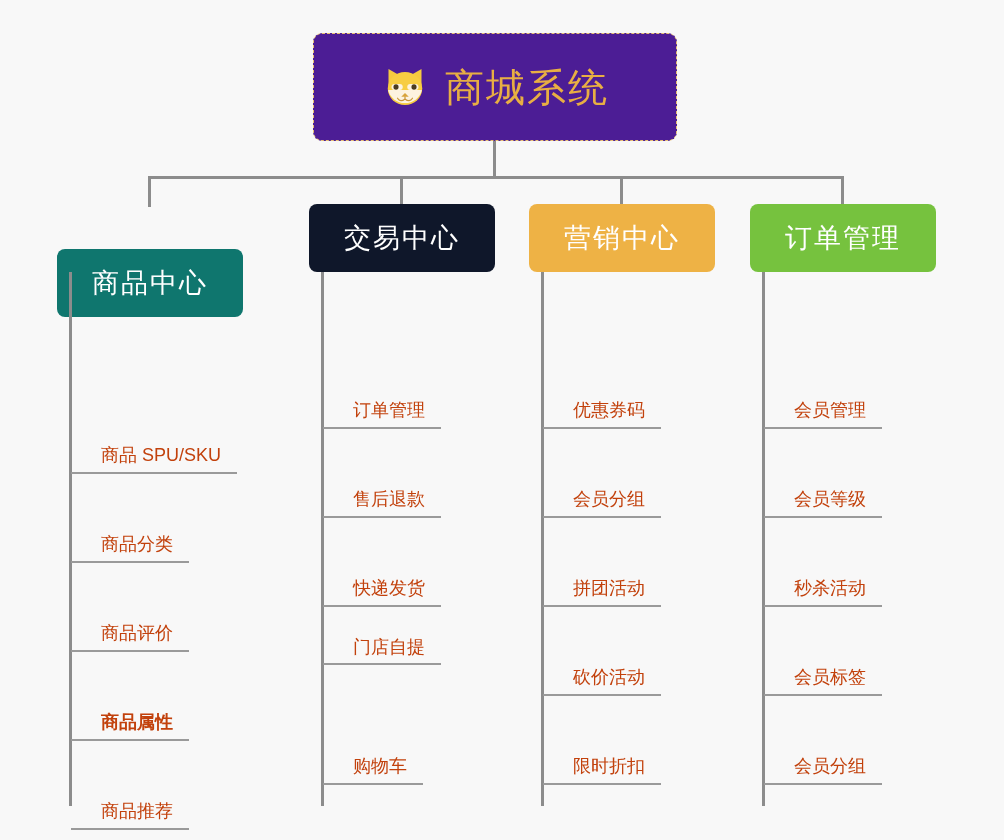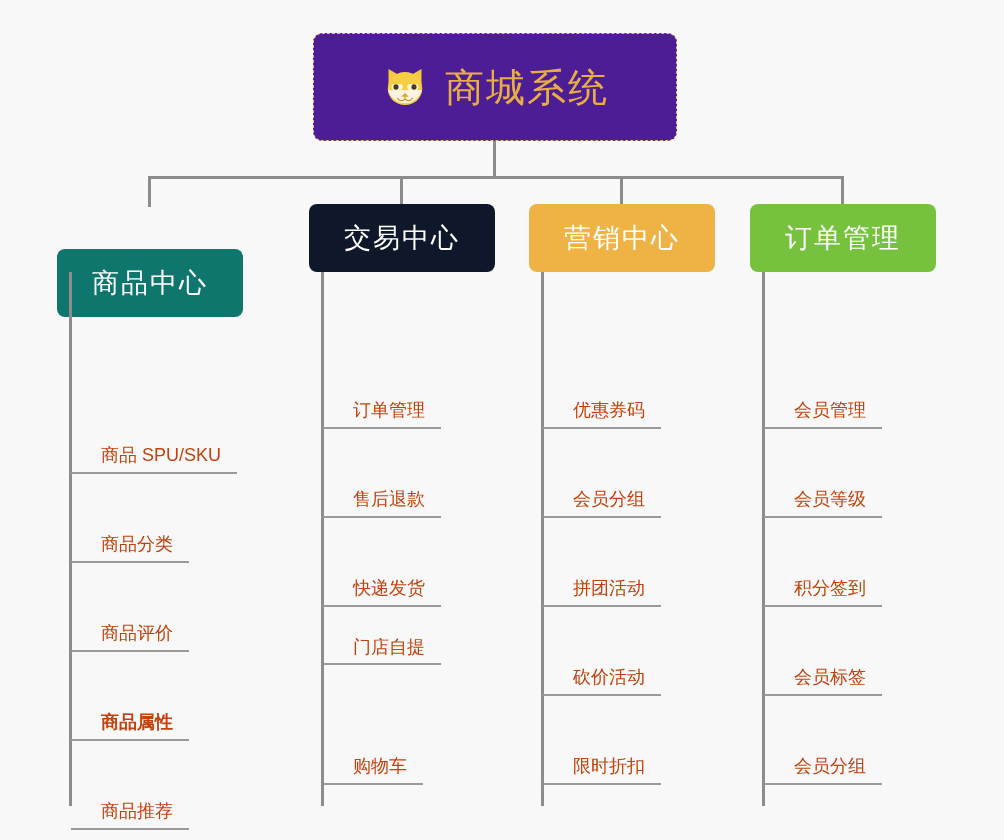--- a/index.html
+++ b/index.html
@@ -236,21 +236,21 @@
     </div>
     <div class="trunk" style="height:534px;"></div>
     <ul class="leaf-list">
       <li class="leaf" style="top:68px;">
         <span class="leaf-label">会员管理</span>
       </li>
       <li class="leaf" style="top:157px;">
         <span class="leaf-label">会员等级</span>
       </li>
       <li class="leaf" style="top:246px;">
-        <span class="leaf-label">积分签到</span>
+        <span class="leaf-label">秒杀活动</span>
       </li>
       <li class="leaf" style="top:335px;">
         <span class="leaf-label">会员标签</span>
       </li>
       <li class="leaf" style="top:424px;">
         <span class="leaf-label">会员分组</span>
       </li>
       <li class="leaf" style="top:513px;">
         
       </li>

